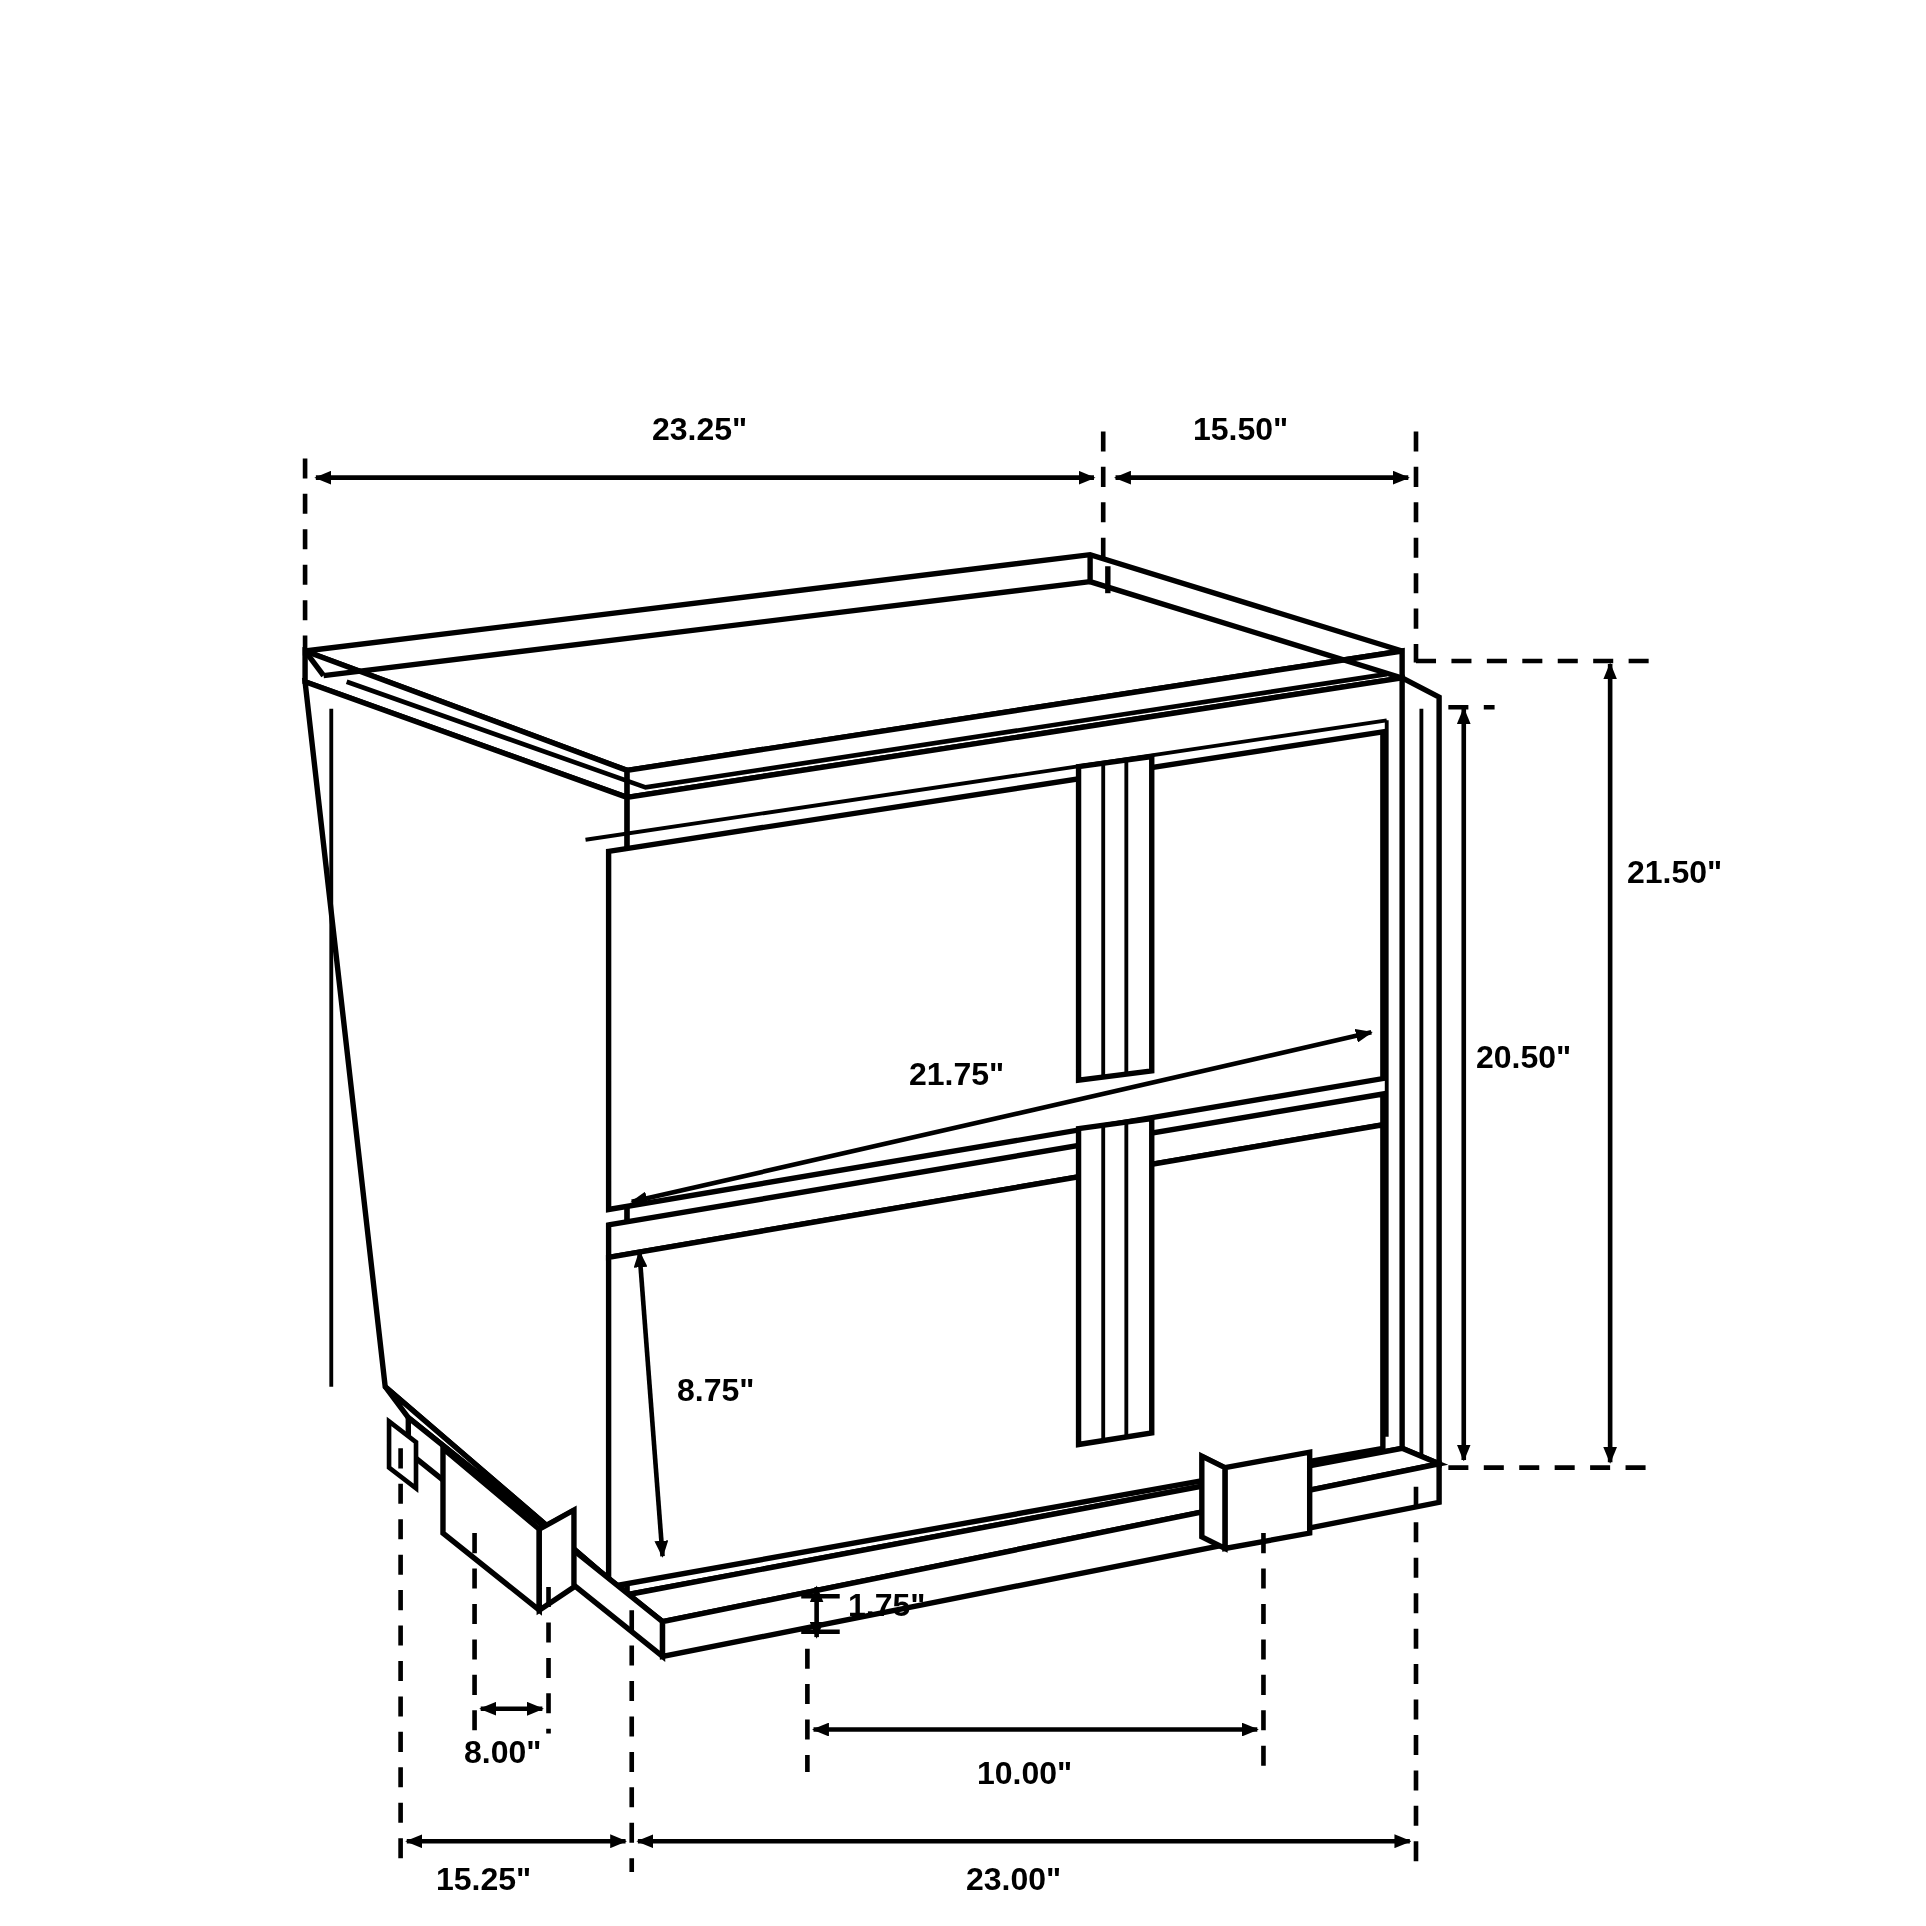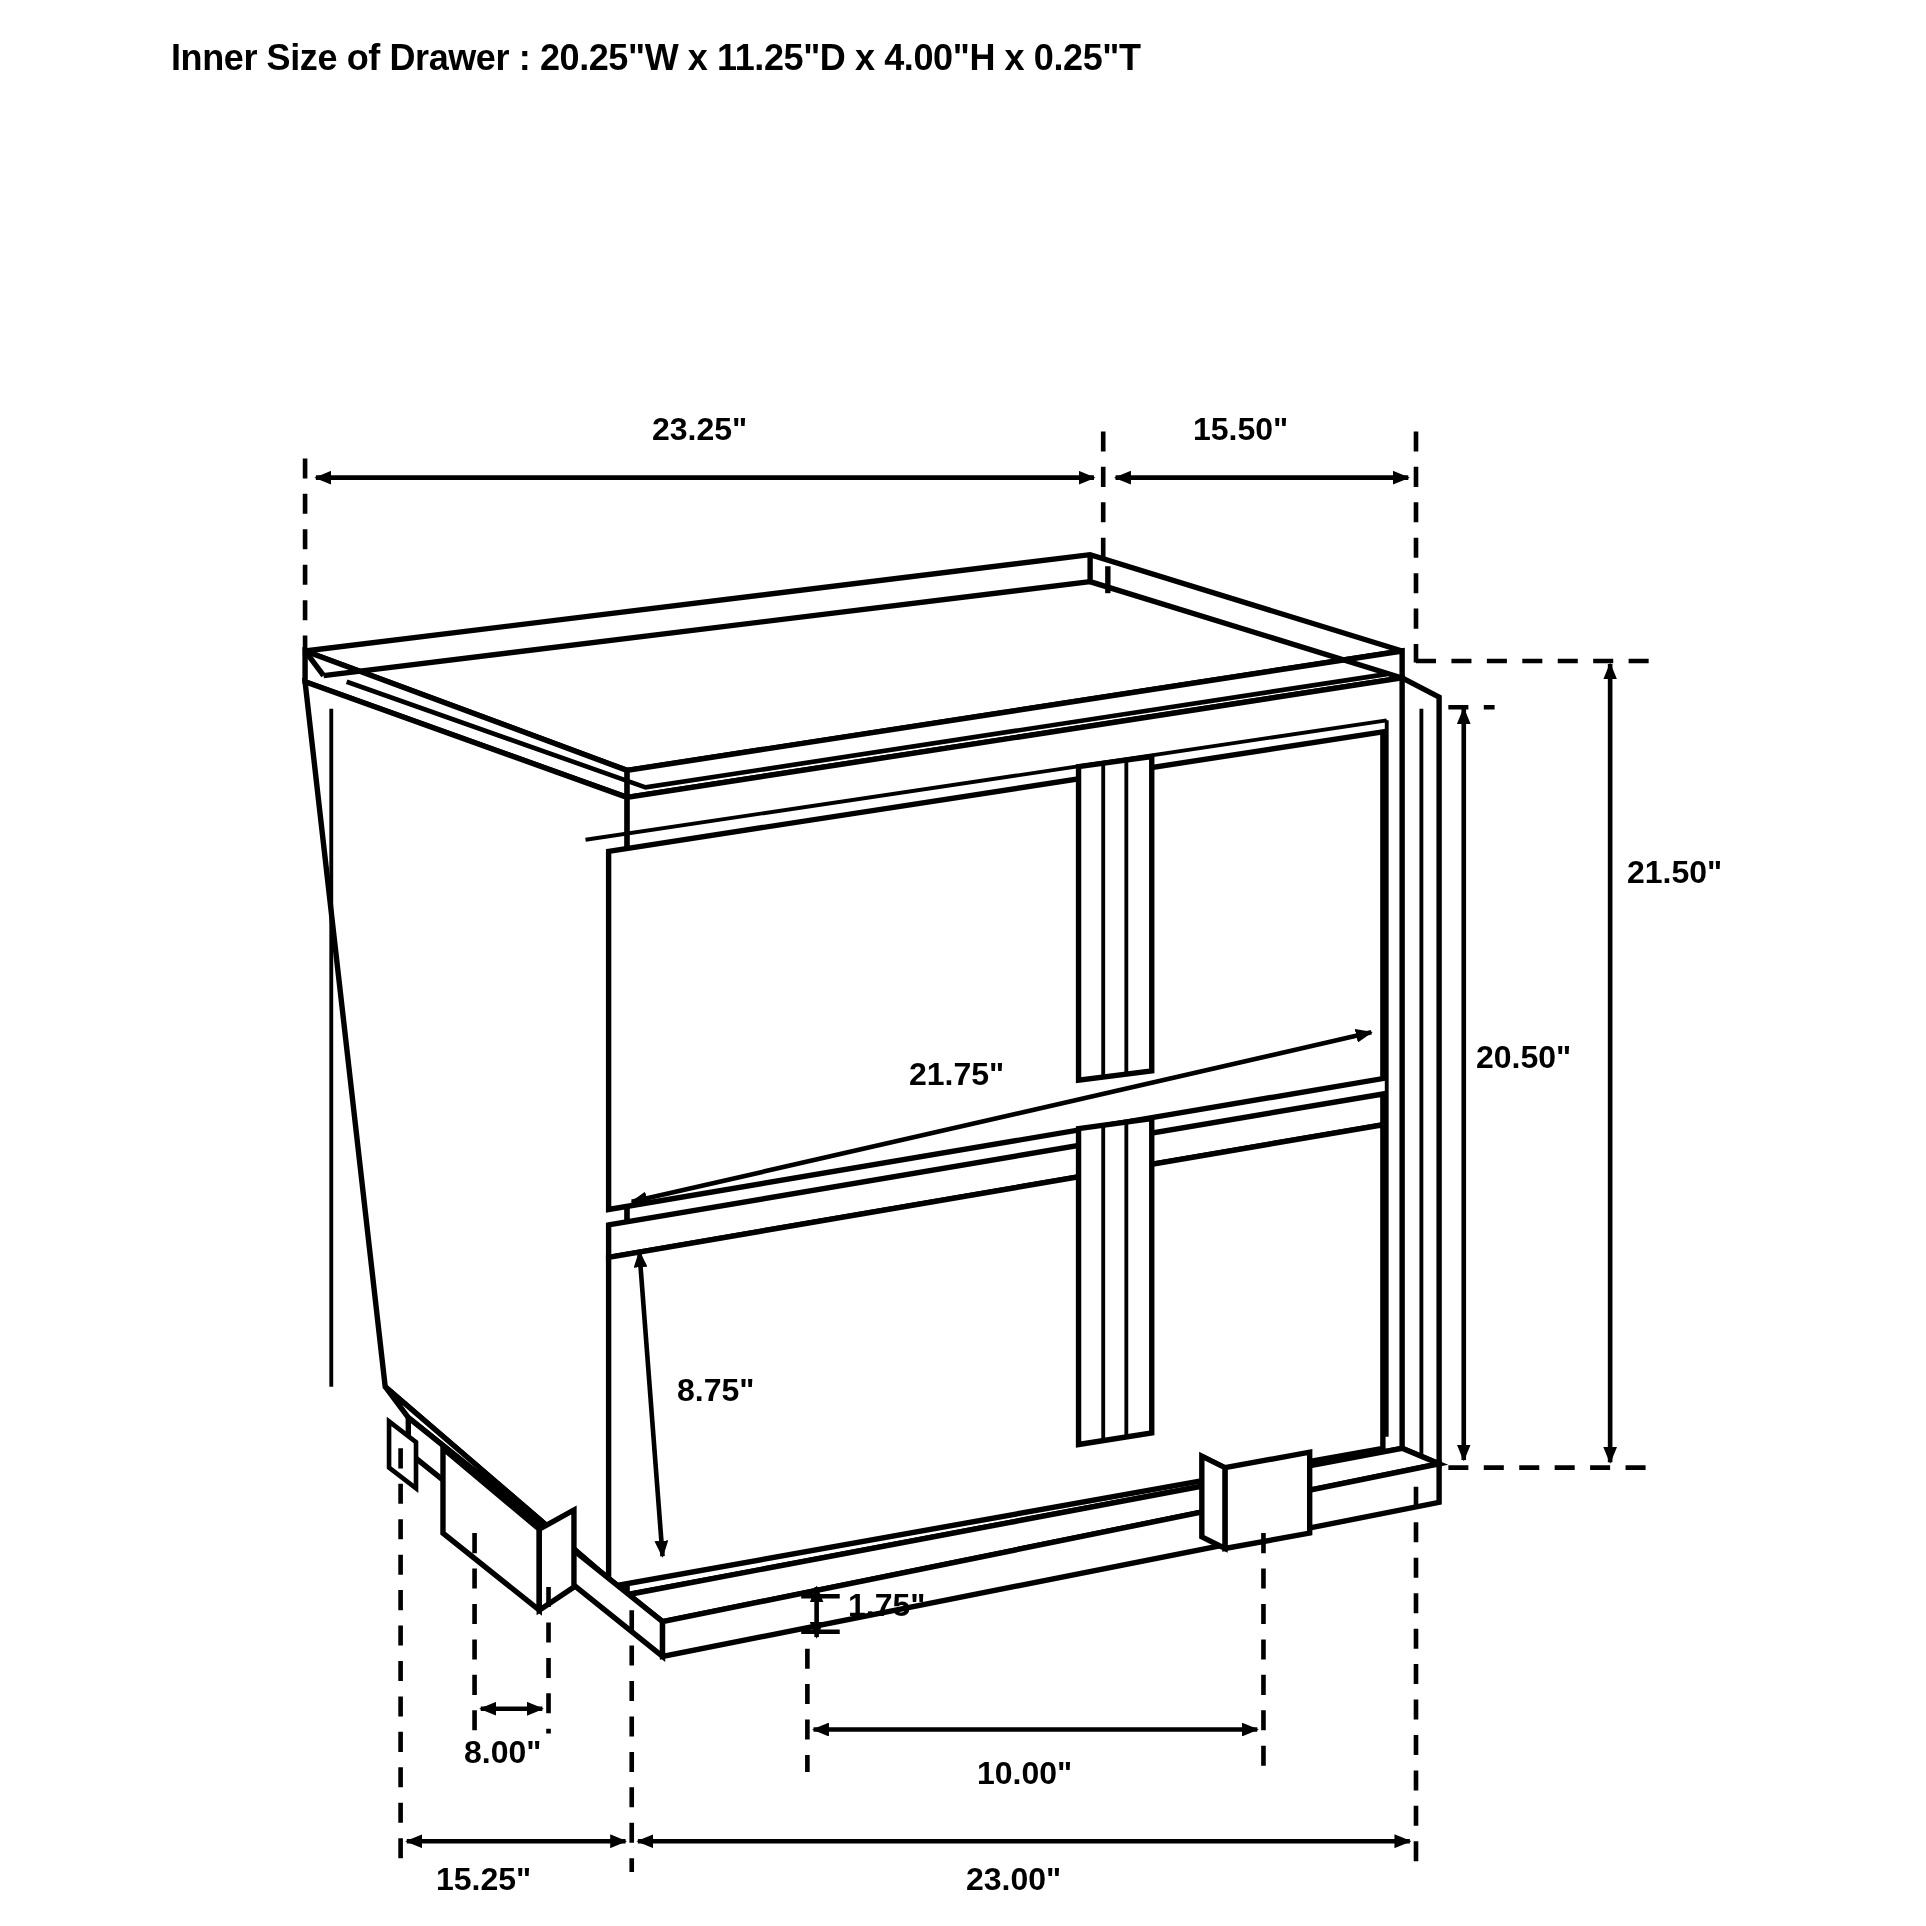--- a/index.html
+++ b/index.html
@@ -43,21 +43,20 @@
     font-size: 32px;
     font-weight: bold;
     white-space: nowrap;
   }
 </style>
 </head>
 <body>
 
 <div id="stage">
 
-  <div class="title">Inner Size of Drawer : 20.25"W x 11.25"D x 4.00"H x 0.25"T</div>
 
   <svg class="diagram" viewBox="0 0 2500 2500">
     <defs>
       <marker id="arrH" markerWidth="22" markerHeight="18" refX="20" refY="9" orient="auto" markerUnits="userSpaceOnUse">
         <path d="M0,0 L22,9 L0,18 z" fill="#000"></path>
       </marker>
       <marker id="arrHs" markerWidth="22" markerHeight="18" refX="2" refY="9" orient="auto" markerUnits="userSpaceOnUse">
         <path d="M22,0 L0,9 L22,18 z" fill="#000"></path>
       </marker>
     </defs>

